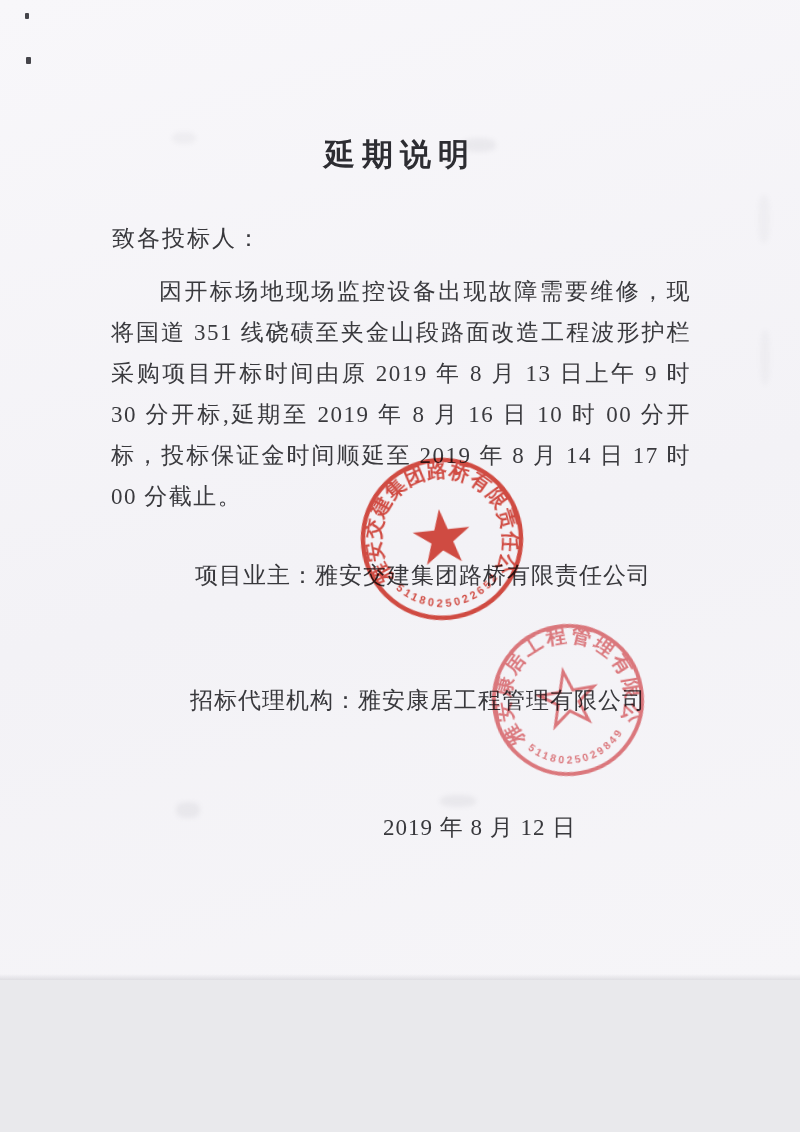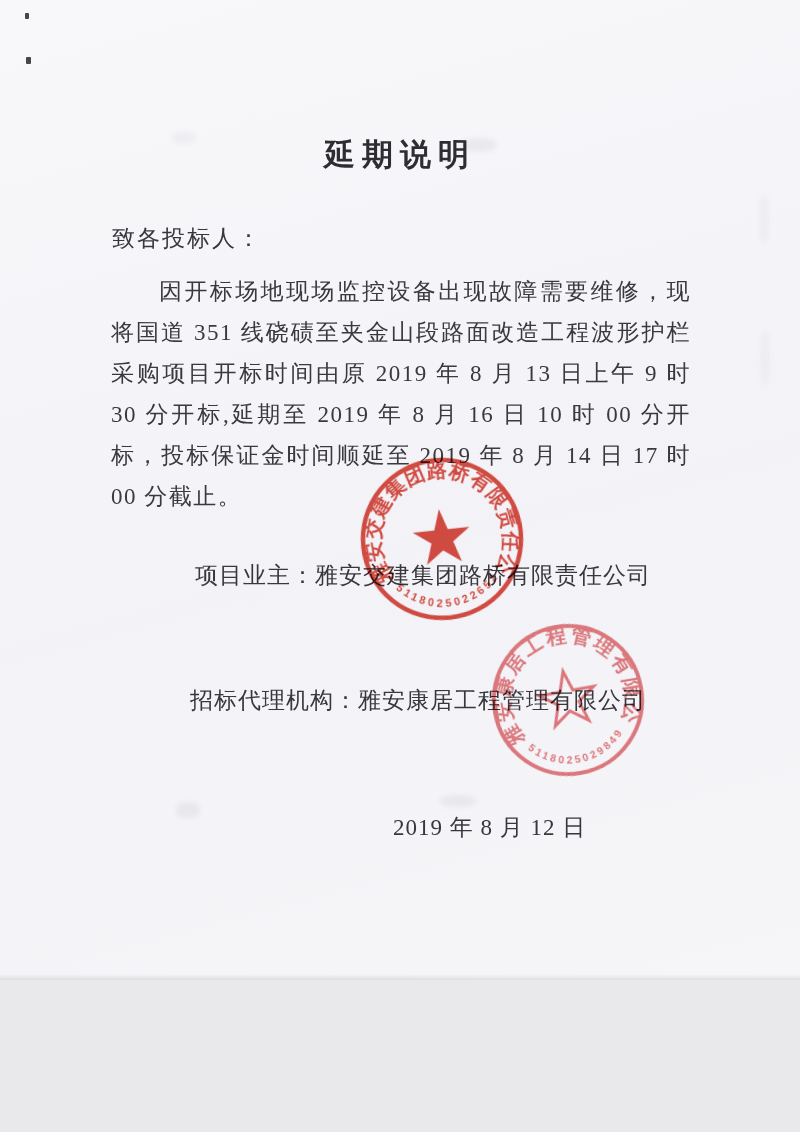--- a/index.html
+++ b/index.html
@@ -27,21 +27,21 @@
     font-size:23px;letter-spacing:2px;
   }
   .body-text{
     position:absolute;left:111px;top:248px;width:580px;
     font-size:23px;line-height:41px;letter-spacing:1.5px;
     text-align:justify;text-indent:48px;color:#3a3a3e;
   }
   .sign-line{position:absolute;font-size:23px;letter-spacing:1px;white-space:nowrap;}
   .owner-line{left:195px;top:560px;}
   .agency-line{left:190px;top:685px;text-align:center;}
-  .date-line{position:absolute;left:393px;top:812px;font-size:23px;letter-spacing:1px;font-family:Liberation Serif, serif;}
+  .date-line{position:absolute;left:383px;top:812px;font-size:23px;letter-spacing:1px;font-family:Liberation Serif, serif;}
 
   .stamp{
     position:absolute;mix-blend-mode:multiply;
     color:var(--seal-color,#d63a2e);
   }
   .stamp svg{display:block;filter:blur(0.25px);}
   .stamp-1{left:359px;top:456px;width:166px;height:166px;transform:rotate(-6deg);opacity:.93;}
   .stamp-2{left:490px;top:622px;width:156px;height:156px;transform:rotate(-10deg);opacity:.85;}
   .seal-ring{fill:none;stroke:currentColor;}
   .seal-arc-text{

